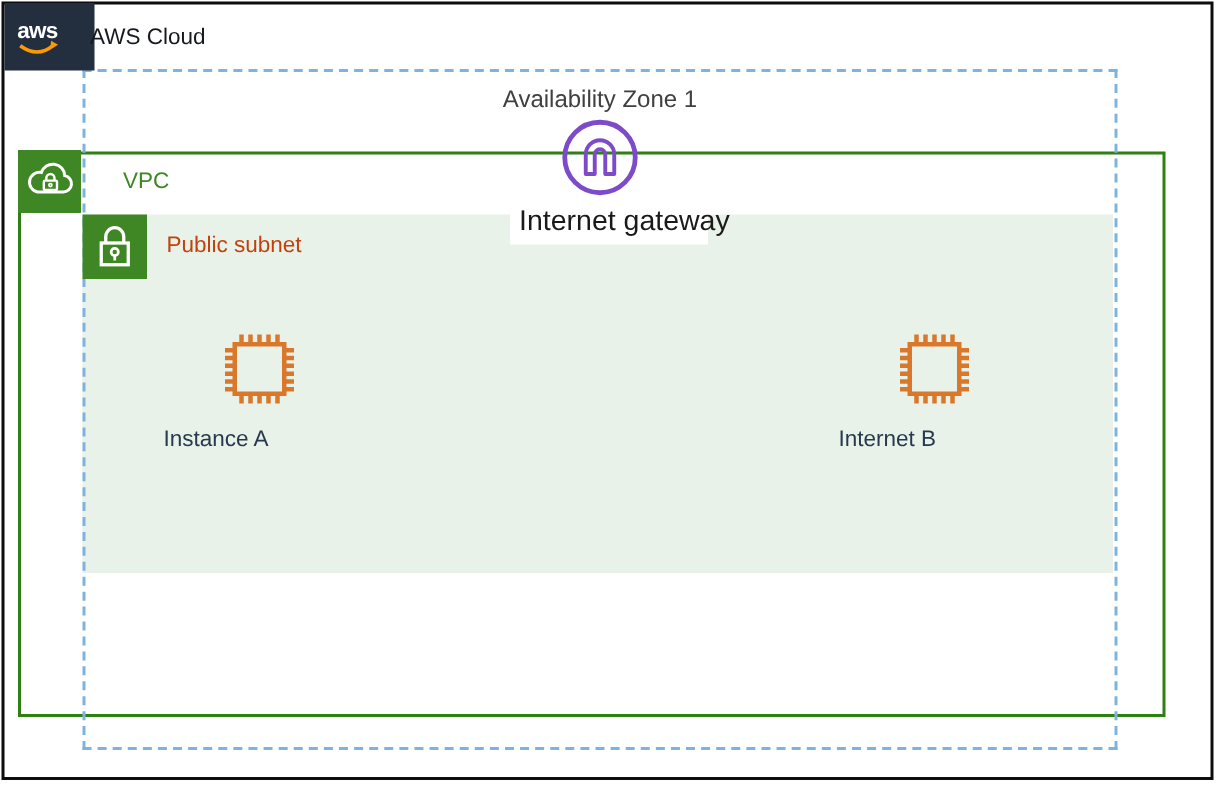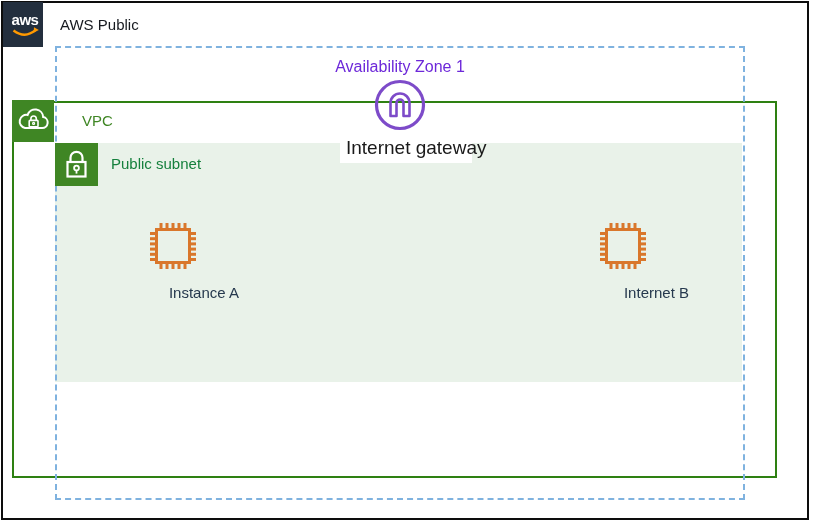--- a/index.html
+++ b/index.html
@@ -2,60 +2,60 @@
 <html><head>
 <meta charset="utf-8">
 <style>
   html,body{margin:0;padding:0;background:#fff;}
   .canvas{
     position:relative;width:813px;height:532px;background:#ffffff;overflow:hidden;
     font-family:"Liberation Sans",sans-serif;
   }
   .abs{position:absolute;}
   .outer-box{left:1px;top:1px;width:808px;height:519px;border:2px solid #0d0d0d;box-sizing:border-box;z-index:0;}
-  .aws-logo{left:3px;top:2px;width:40px;height:45px;background:#232f3e;z-index:6;}
+  .aws-logo{left:3px;top:2px;width:60px;height:45px;background:#232f3e;z-index:6;}
   .aws-cloud-label{left:60px;top:16px;font-size:15px;color:#16191f;white-space:nowrap;z-index:6;}
 
   .az-box{left:55px;top:46px;width:690px;height:454px;border:2px dashed #7fb2df;box-sizing:border-box;z-index:3;}
-  .az-label{left:55px;top:58px;width:690px;text-align:center;font-size:16px;color:#6d28d9;z-index:4;}
+  .az-label{left:55px;top:58px;width:690px;text-align:center;font-size:16px;color:#404040;z-index:4;}
 
   .vpc-box{left:12px;top:101px;width:765px;height:377px;border:2px solid #2e8012;box-sizing:border-box;z-index:2;}
   .vpc-icon{left:12px;top:100px;width:42px;height:42px;background:#3f8624;z-index:5;}
   .vpc-label{left:82px;top:112px;font-size:15px;color:#3f8624;white-space:nowrap;z-index:5;}
 
   .subnet-box{left:55px;top:143px;width:687px;height:239px;background:#e9f2e9;z-index:1;}
   .subnet-icon{left:55px;top:143px;width:43px;height:43px;background:#3f8624;z-index:5;}
-  .subnet-label{left:111px;top:155px;font-size:15px;color:#15803d;white-space:nowrap;z-index:5;}
+  .subnet-label{left:111px;top:155px;font-size:15px;color:#c2410c;white-space:nowrap;z-index:5;}
 
   .igw-icon{left:372px;top:77px;width:56px;height:56px;z-index:5;}
   .igw-label{left:340px;top:134px;width:120px;text-align:right;font-size:19px;color:#1a1a1a;
              background:#ffffff;padding:3px 6px 4px;z-index:5;white-space:nowrap;}
 
   .instance-icon{width:50px;height:50px;z-index:5;}
   .instance-a-icon{left:148px;top:221px;}
   .instance-b-icon{left:598px;top:221px;}
-  .instance-label{width:130px;text-align:right;font-size:15px;color:#26394e;z-index:5;white-space:nowrap;}
+  .instance-label{width:130px;text-align:left;font-size:15px;color:#26394e;z-index:5;white-space:nowrap;}
   .instance-a-label{left:109px;top:284px;}
   .instance-b-label{left:559px;top:284px;}
   svg{display:block;}
 </style>
 </head>
 <body>
 
 <div class="canvas">
 
   <div class="abs outer-box"></div>
   <div class="abs aws-logo">
     <svg width="44" height="45" viewBox="0 0 44 45">
       <text x="22" y="23" text-anchor="middle" font-size="15" font-weight="bold" fill="#ffffff" letter-spacing="-0.5">aws</text>
       <path d="M10.5,28.5 Q22,37 32.5,28.2" stroke="#ff9900" stroke-width="2.4" fill="none"></path>
       <polygon points="31,25.2 35.8,27.9 30.6,30.8" fill="#ff9900"></polygon>
     </svg>
   </div>
-  <div class="abs aws-cloud-label">AWS Public</div>
+  <div class="abs aws-cloud-label">AWS Cloud</div>
 
   <div class="abs subnet-box"></div>
 
   <div class="abs vpc-box"></div>
 
   <div class="abs az-box"></div>
   <div class="abs az-label">Availability Zone 1</div>
 
   <div class="abs vpc-icon">
     <svg width="42" height="42" viewBox="0 0 42 42">

